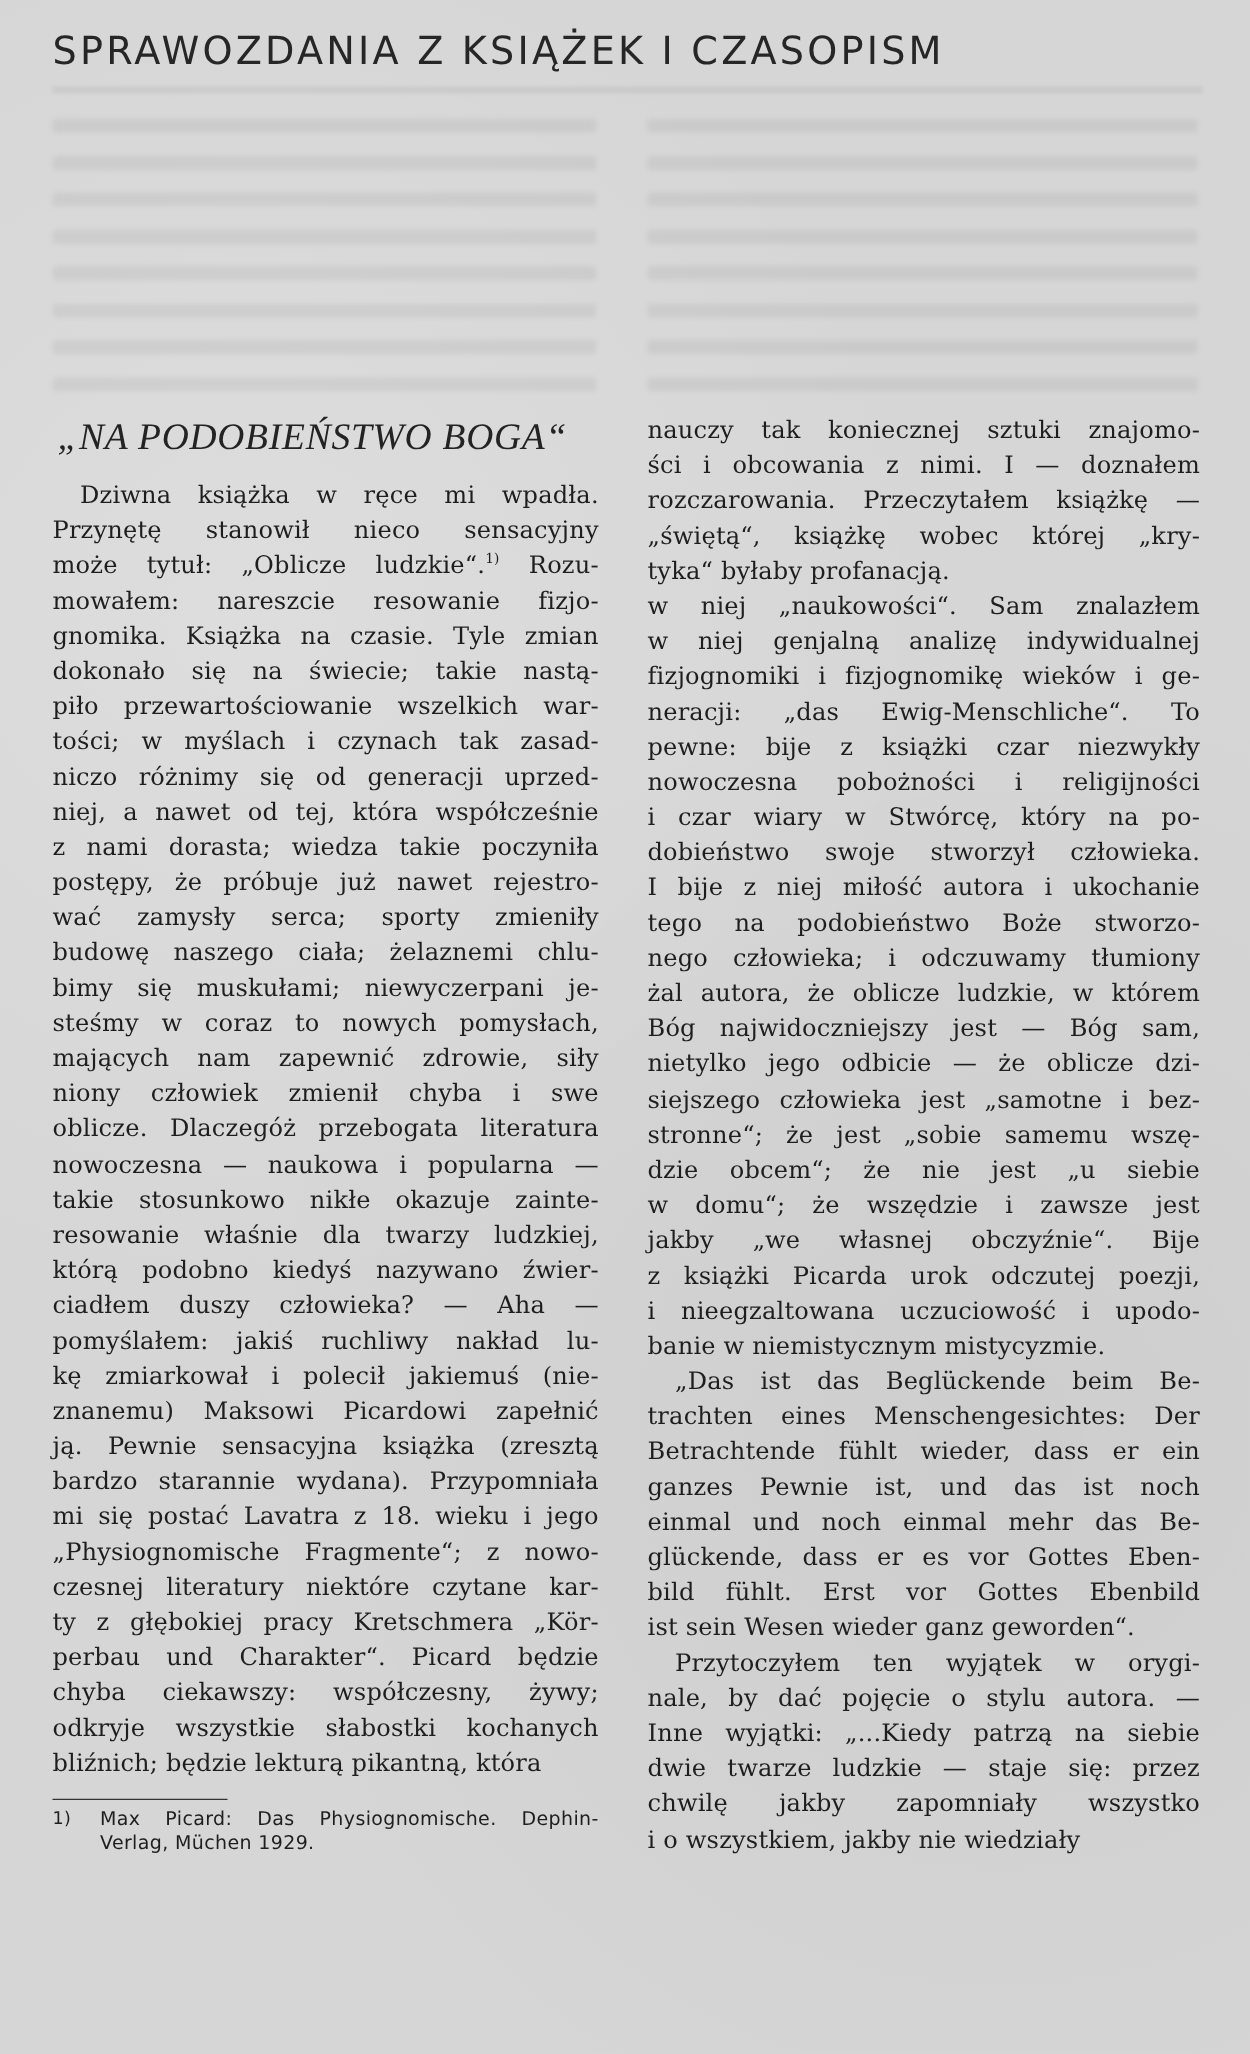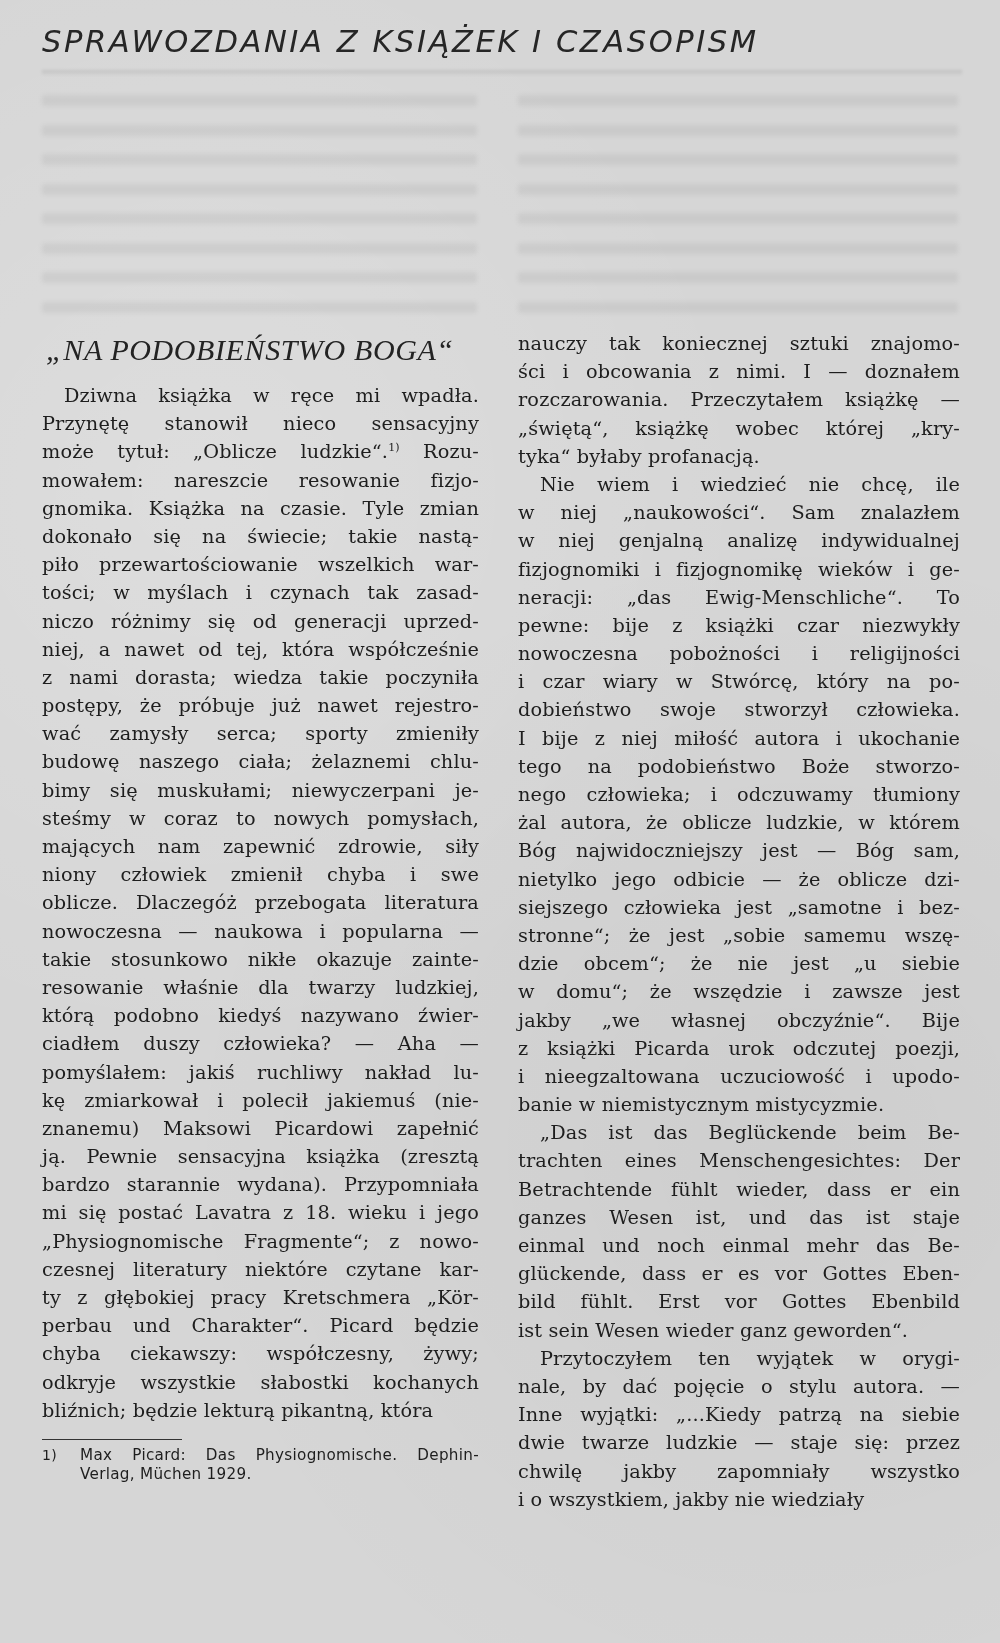--- a/index.html
+++ b/index.html
@@ -17,21 +17,20 @@
       overflow: hidden;
       color: #1e1e1e;
       font-family: "DejaVu Serif", "Liberation Serif", serif;
     }
     .page-header {
       position: absolute;
       left: 42px;
       top: 18px;
       width: 920px;
       height: 46px;
-      font-style: italic;
     }
     .running-head {
       font-family: "DejaVu Sans", "Liberation Sans", sans-serif;
       font-size: 31px;
       letter-spacing: 2.6px;
       color: #262626;
       white-space: nowrap;
       line-height: 46px;
       transform: scaleX(0.985);
       transform-origin: left center;
@@ -217,21 +216,20 @@
 <section class="column right">
   <div id="right-paras">
       <div class="para">
         <span class="line">nauczy tak koniecznej sztuki znajomo-</span>
         <span class="line">ści i obcowania z nimi. I — doznałem</span>
         <span class="line">rozczarowania. Przeczytałem książkę —</span>
         <span class="line">„świętą“, książkę wobec której „kry-</span>
         <span class="line last">tyka“ byłaby profanacją.</span>
       </div>
       <div class="para">
-        <span class="line indented">Nie wiem i wiedzieć nie chcę, ile</span>
         <span class="line">w niej „naukowości“. Sam znalazłem</span>
         <span class="line">w niej genjalną analizę indywidualnej</span>
         <span class="line">fizjognomiki i fizjognomikę wieków i ge-</span>
         <span class="line">neracji: „das Ewig-Menschliche“. To</span>
         <span class="line">pewne: bije z książki czar niezwykły</span>
         <span class="line">nowoczesna pobożności i religijności</span>
         <span class="line">i czar wiary w Stwórcę, który na po-</span>
         <span class="line">dobieństwo swoje stworzył człowieka.</span>
         <span class="line">I bije z niej miłość autora i ukochanie</span>
         <span class="line">tego na podobieństwo Boże stworzo-</span>
@@ -245,21 +243,21 @@
         <span class="line">w domu“; że wszędzie i zawsze jest</span>
         <span class="line">jakby „we własnej obczyźnie“. Bije</span>
         <span class="line">z książki Picarda urok odczutej poezji,</span>
         <span class="line">i nieegzaltowana uczuciowość i upodo-</span>
         <span class="line last">banie w niemistycznym mistycyzmie.</span>
       </div>
       <div class="para">
         <span class="line indented">„Das ist das Beglückende beim Be-</span>
         <span class="line">trachten eines Menschengesichtes: Der</span>
         <span class="line">Betrachtende fühlt wieder, dass er ein</span>
-        <span class="line">ganzes Wesen ist, und das ist staje</span>
+        <span class="line">ganzes Pewnie ist, und das ist noch</span>
         <span class="line">einmal und noch einmal mehr das Be-</span>
         <span class="line">glückende, dass er es vor Gottes Eben-</span>
         <span class="line">bild fühlt. Erst vor Gottes Ebenbild</span>
         <span class="line last">ist sein Wesen wieder ganz geworden“.</span>
       </div>
       <div class="para">
         <span class="line indented">Przytoczyłem ten wyjątek w orygi-</span>
         <span class="line">nale, by dać pojęcie o stylu autora. —</span>
         <span class="line">Inne wyjątki: „...Kiedy patrzą na siebie</span>
         <span class="line">dwie twarze ludzkie — staje się: przez</span>

